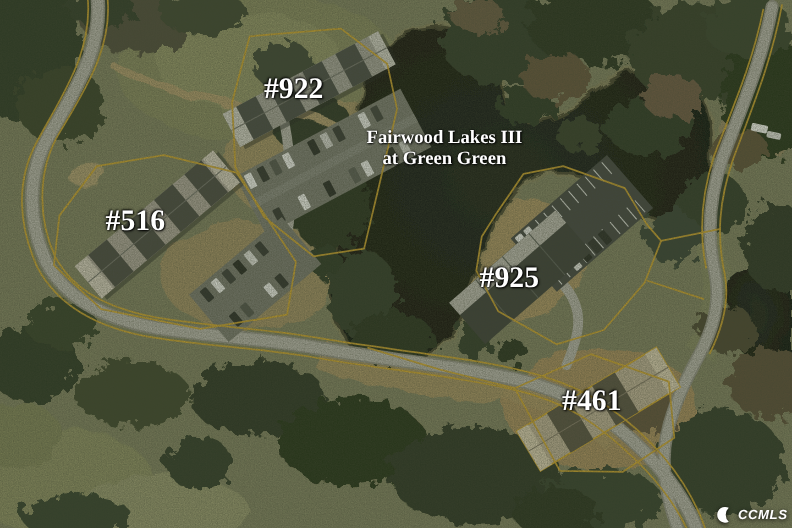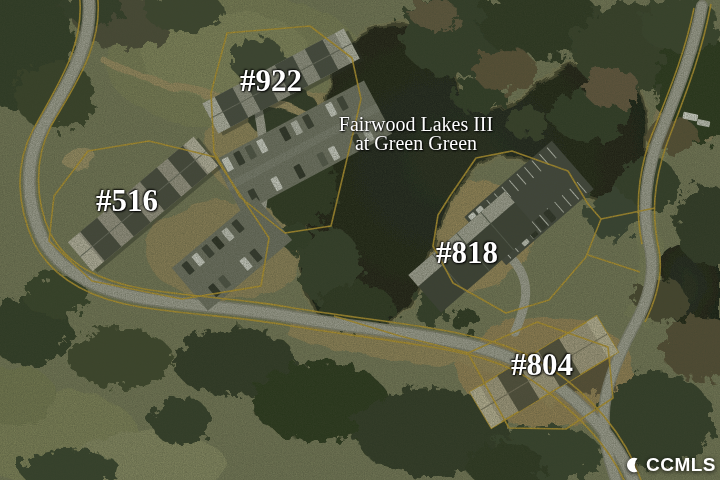--- a/index.html
+++ b/index.html
@@ -4,38 +4,39 @@
 <style>
   html,body{margin:0;padding:0;background:#000;}
   .stage{
     position:relative;width:720px;height:480px;overflow:hidden;
     font-family:"Liberation Sans",sans-serif;
   }
   .stage svg.base{position:absolute;left:0;top:0;}
   
   .bldg-label{
     position:absolute;color:#fff;font-family:"Liberation Serif",serif;
-    font-weight:bold;font-size:31px;line-height:31px;white-space:nowrap;
+    font-weight:bold;font-size:27px;line-height:31px;white-space:nowrap;
     text-shadow:0 0 2px #000,1px 1px 2px rgba(0,0,0,.95),-1px -1px 2px rgba(0,0,0,.8);
     letter-spacing:0px;
   }
   .lbl-922{left:240px;top:65px;}
   .lbl-923{left:96px;top:185px;}
   .lbl-925{left:436px;top:237px;}
   .lbl-924{left:511px;top:349px;}
   .map-title{
-    position:absolute;left:416px;top:115px;transform:translateX(-50%);
+    position:absolute;left:404px;top:115px;transform:translateX(-50%);
     text-align:center;color:#fff;font-family:"Liberation Serif",serif;
-    font-weight:normal;font-size:20px;line-height:19px;white-space:nowrap;
+    font-weight:bold;font-size:17px;line-height:19px;white-space:nowrap;
     text-shadow:0 0 2px #000,1px 1px 2px rgba(0,0,0,.95);
   }
   .watermark{
     position:absolute;right:4px;bottom:4px;display:flex;align-items:center;gap:4px;
-    color:#fff;font-weight:bold;font-size:19px;letter-spacing:.5px;
+    color:#fff;font-weight:bold;font-size:12px;letter-spacing:.5px;
     filter:drop-shadow(0 1px 2px rgba(0,0,0,.9));
+    font-style:italic;
   }
   .watermark svg{display:block;}
 </style>
 </head>
 <body>
 
 <div class="stage">
   <svg class="base" width="720" height="480" viewBox="0 0 720 480">
     <defs>
       <filter id="rough" x="-20%" y="-20%" width="140%" height="140%">
@@ -263,22 +264,22 @@
     <rect x="0" y="0" width="720" height="480" filter="url(#grainF)" opacity="0.55"></rect>
   </svg>
 
   <div class="map-title">
     <div>Fairwood Lakes III</div>
     <div>at Green Green</div>
   </div>
 
   <div class="bldg-label lbl-922">#922</div>
   <div class="bldg-label lbl-923">#516</div>
-  <div class="bldg-label lbl-925">#818</div>
-  <div class="bldg-label lbl-924">#804</div>
+  <div class="bldg-label lbl-925">#925</div>
+  <div class="bldg-label lbl-924">#461</div>
 
   <div class="watermark">
     <svg width="16" height="16" viewBox="0 0 16 16">
       <path d="M11.5,1.6 A7.2,7.2 0 1,0 11.5,14.4 A8.8,8.8 0 0,1 11.5,1.6 Z" fill="#ffffff"></path>
     </svg>
     <span>CCMLS</span>
   </div>
 </div>
 
 </body></html>

